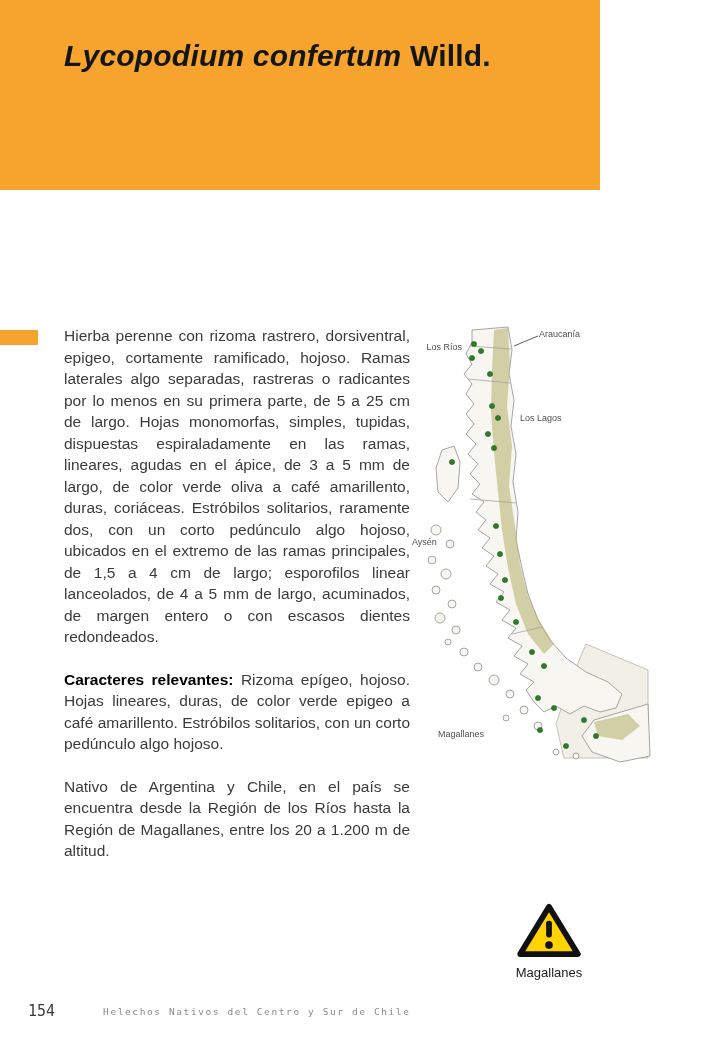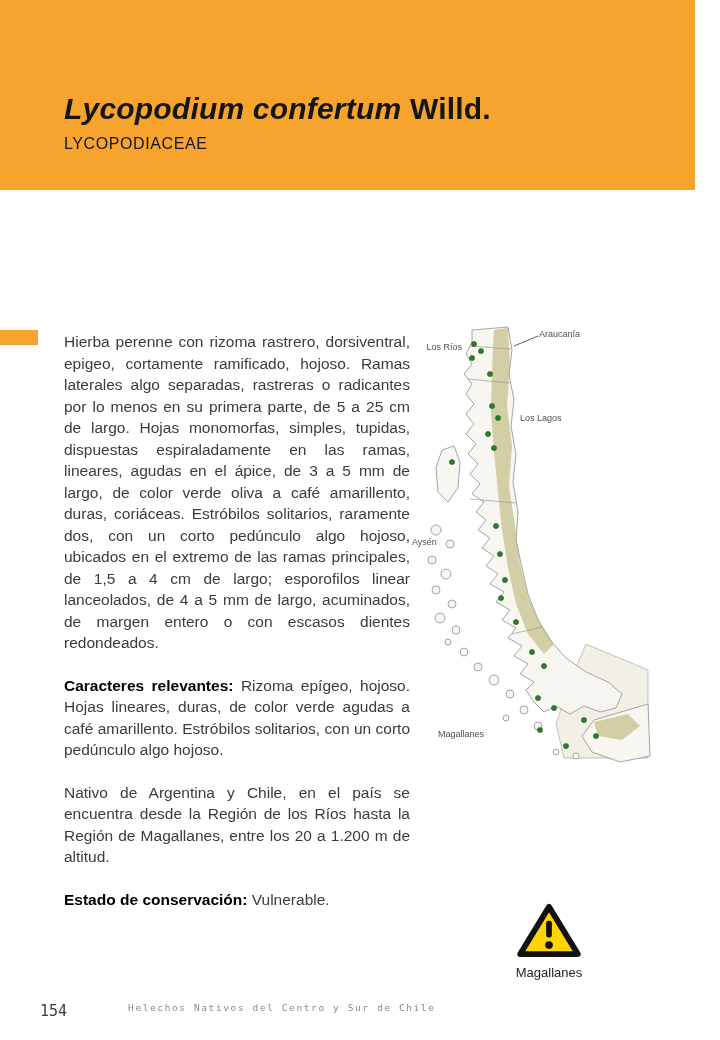--- a/index.html
+++ b/index.html
@@ -1,73 +1,71 @@
 <!DOCTYPE html>
 <html style="--accent: #F6A42E; --olive: #B5AF6A; --dot-green: #2F7D28; --warning-yellow: #FFD400;"><head>
 <meta charset="utf-8">
 <style>
   html,body{margin:0;padding:0;background:#fff;}
   .page{position:relative;width:720px;height:1040px;background:#fff;overflow:hidden;
         font-family:"Liberation Sans",sans-serif;color:#3a3a3a;}
 
   
-  .header{position:absolute;top:0;left:0;width:695px;height:190px;
-          background:var(--accent,#F6A42E);box-sizing:border-box;padding:92px 40px 0 64px;}
+  .header{position:absolute;top:0;left:0;width:600px;height:190px;
+          background:var(--accent,#F6A42E);box-sizing:border-box;padding:39px 40px 0 64px;}
   .title{margin:0;font-size:30px;font-weight:bold;color:#151515;letter-spacing:.2px;}
   .title .species{font-style:italic;}
   .family{margin-top:9px;font-size:16px;color:#151515;letter-spacing:.6px;}
 
   
   .accent-tab{position:absolute;left:0;top:330px;width:38px;height:15px;background:var(--accent,#F6A42E);}
 
   
   .text-col{position:absolute;left:64px;top:325px;width:346px;
             font-size:15.5px;line-height:21.5px;text-align:justify;color:#3b3b3b;}
-  .text-col p{margin:6px 0 21px 0;}
+  .text-col p{margin:0 0 21px 0;}
   .text-col b{color:#000000;}
 
   
   .map{position:absolute;left:408px;top:322px;width:250px;height:448px;}
   .land{fill:#F7F6F0;stroke:#8F8F8F;stroke-width:.8;}
   .frame{fill:#F2F0E6;stroke:#ADADA0;stroke-width:.7;}
   .olive{fill:var(--olive,#B5AF6A);opacity:.55;stroke:none;}
   .dot{fill:var(--dot-green,#2F7D28);stroke:#14501A;stroke-width:.5;}
   .rline{stroke:#9A9A9A;stroke-width:.7;fill:none;}
   .llead{stroke:#333;stroke-width:.8;}
   .mlabel{font-size:9px;fill:#4f4f4f;font-family:"Liberation Sans",sans-serif;}
 
   
   .warning{position:absolute;left:504px;top:902px;width:90px;text-align:center;}
   .warning svg{width:64px;height:58px;display:block;margin:0 auto;}
   .tri{fill:var(--warning-yellow,#FFD400);stroke:#111;stroke-width:9;stroke-linejoin:round;}
   .exc{fill:#111;}
   .warning-label{font-size:13px;color:#222;margin-top:5px;}
 
   
-  .footer{position:absolute;left:40px;top:1002px;display:flex;align-items:flex-start;gap:13px;}
+  .footer{position:absolute;left:28px;top:1002px;display:flex;align-items:center;}
   .page-num{font-size:15px;color:#3c3c3c;font-family:"DejaVu Sans Mono",monospace;}
   .footer-title{font-size:9.5px;letter-spacing:1.6px;color:#8a8a8a;font-family:"DejaVu Sans Mono",monospace;margin-left:48px;}
 </style>
 </head>
 <body>
 
 <div class="page">
 
   <div class="header">
     <h1 class="title"><span class="species">Lycopodium confertum</span><span> Willd.</span></h1>
-    <div class="family">LYCOPODIACEAE</div>
   </div>
 
   <div class="accent-tab"></div>
 
   <div class="text-col">
     <p><span>Hierba perenne con rizoma rastrero, dorsiventral, epigeo, cortamente ramificado, hojoso. Ramas laterales algo separadas, rastreras o radicantes por lo menos en su primera parte, de 5 a 25 cm de largo. Hojas monomorfas, simples, tupidas, dispuestas espiraladamente en las ramas, lineares, agudas en el ápice, de 3 a 5 mm de largo, de color verde oliva a café amarillento, duras, coriáceas. Estróbilos solitarios, raramente dos, con un corto pedúnculo algo hojoso, ubicados en el extremo de las ramas principales, de 1,5 a 4 cm de largo; esporofilos linear lanceolados, de 4 a 5 mm de largo, acuminados, de margen entero o con escasos dientes redondeados.</span></p>
-    <p><b>Caracteres relevantes:</b><span> Rizoma epígeo, hojoso. Hojas lineares, duras, de color verde agudas a café amarillento. Estróbilos solitarios, con un corto pedúnculo algo hojoso.</span></p>
+    <p><b>Caracteres relevantes:</b><span> Rizoma epígeo, hojoso. Hojas lineares, duras, de color verde epigeo a café amarillento. Estróbilos solitarios, con un corto pedúnculo algo hojoso.</span></p>
     <p><span>Nativo de Argentina y Chile, en el país se encuentra desde la Región de los Ríos hasta la Región de Magallanes, entre los 20 a 1.200 m de altitud.</span></p>
-    <p><b>Estado de conservación:</b><span> Vulnerable.</span></p>
   </div>
 
   <svg class="map" viewBox="0 0 250 448" xmlns="http://www.w3.org/2000/svg">
 
     <path class="frame" d="M178,322 L240,348 L240,436 L156,436 L148,402 L162,360 Z"></path>
 
     <path class="land" d="M64,8 L100,5 L104,28 L101,52 L106,78 L103,104 L108,132 L105,160 L110,190 L108,218
              L114,246 L120,272 L130,298 L142,318 L158,336 L178,350 L200,360 L214,372
              L208,386 L192,390 L176,384 L162,392 L148,384 L136,390 L126,380
              L118,368 L126,360 L112,352 L120,342 L106,334 L114,324 L100,316 L108,306

